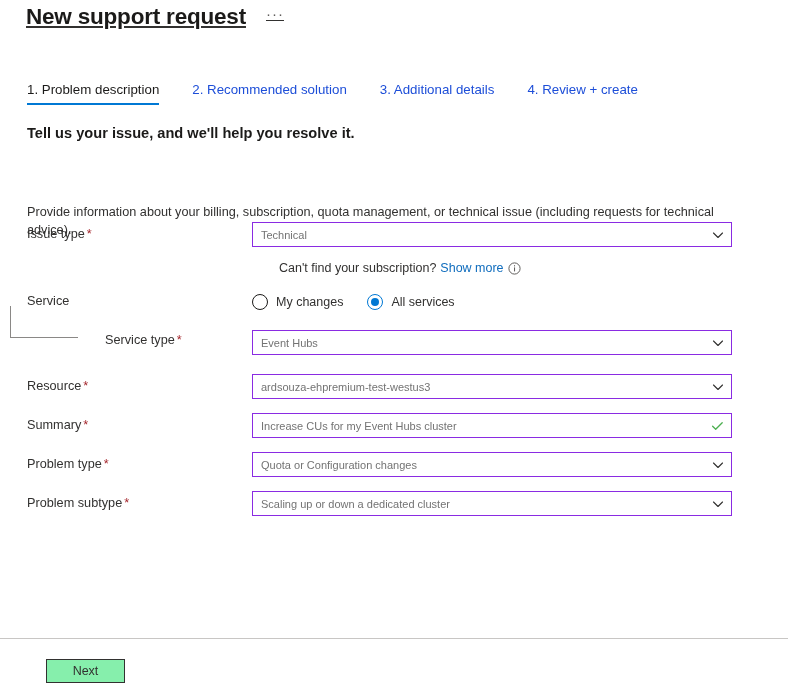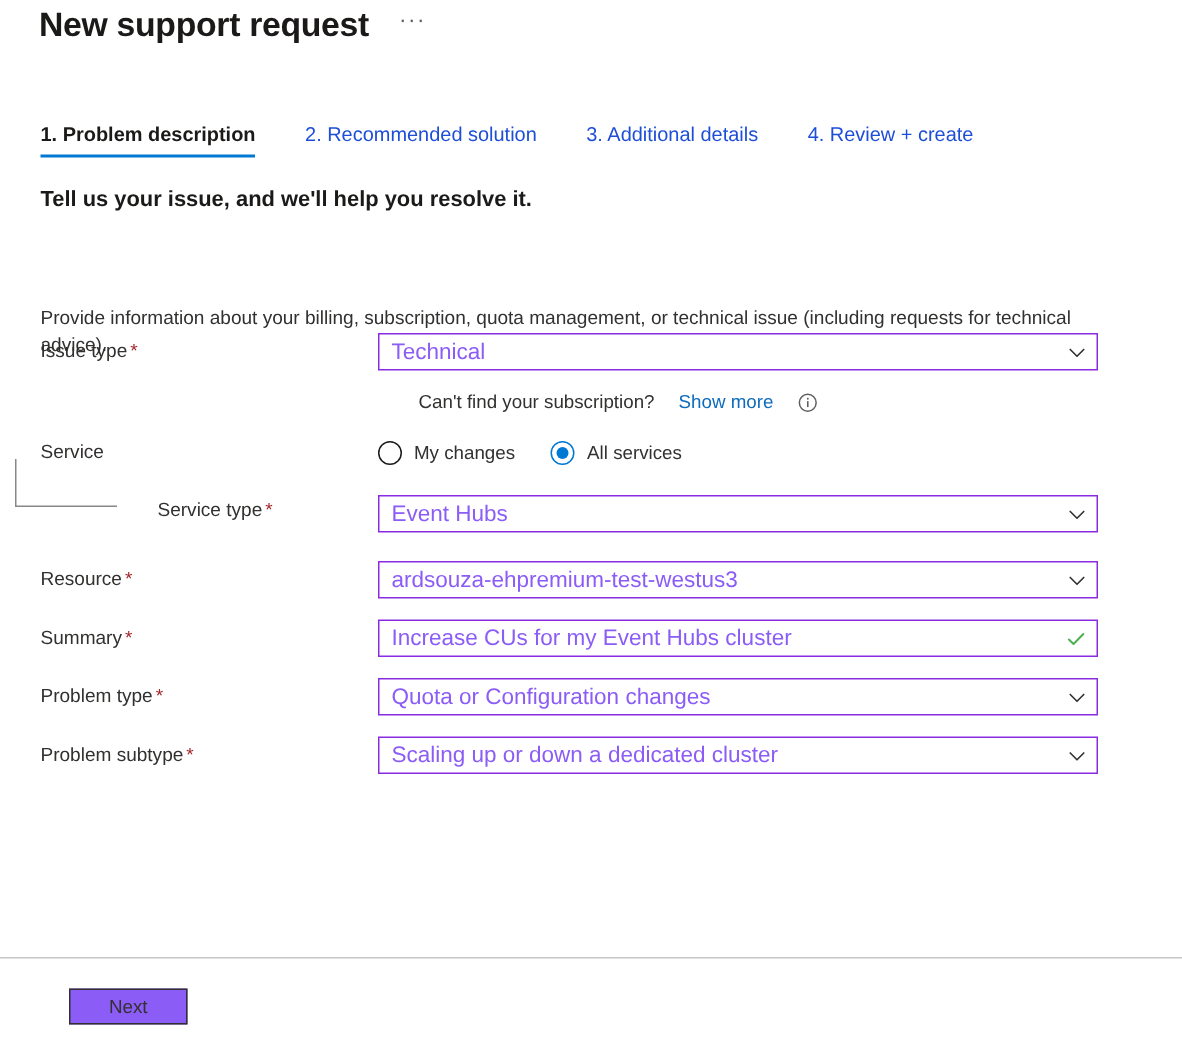--- a/index.html
+++ b/index.html
@@ -20,20 +20,21 @@
   }
 
   
   .header {
     position: absolute;
     left: 26px;
     top: 2px;
     display: flex;
     align-items: center;
     gap: 18px;
+    text-decoration: underline;
   }
   .page-title {
     font-size: 22.5px;
     font-weight: 600;
     letter-spacing: -0.2px;
     color: #1b1a19;
     line-height: 30px;
     white-space: nowrap;
   }
   .ellipsis-btn {
@@ -61,21 +62,21 @@
   .tab {
     position: relative;
     font-size: 13.3px;
     color: #1d4ed8;
     padding-bottom: 8px;
     white-space: nowrap;
     cursor: pointer;
   }
   .tab.active {
     color: #1b1a19;
-    font-weight: 700;
+    font-weight: 400;
   }
   .tab.active::after {
     content: "";
     position: absolute;
     left: 0; right: 0;
     bottom: 0;
     height: 2px;
     background: #0078d4;
   }
 
@@ -134,22 +135,22 @@
   
   .field {
     position: relative;
     width: 480px;
     height: 25px;
     border: 1px solid #8a2be2;
     background: #ffffff;
     display: flex;
     align-items: center;
     padding: 0 28px 0 8px;
-    font-size: 15px;
-    color: #8b5cf6;
+    font-size: 11px;
+    color: #737373;
     cursor: pointer;
     white-space: nowrap;
     overflow: hidden;
   }
   .field.text-input { cursor: text; }
   .field-value {
     overflow: hidden;
     text-overflow: ellipsis;
     white-space: nowrap;
   }
@@ -177,21 +178,21 @@
 
   
   .helper-row {
     position: relative;
     display: flex;
     align-items: center;
     margin: 0 0 14px 0;
     padding-left: 279px;
     font-size: 12.5px;
     color: #323130;
-    gap: 16px;
+    gap: 4px;
   }
   .helper-link {
     color: #0f6cbd;
     cursor: pointer;
   }
   .info-icon {
     display: inline-flex;
     align-items: center;
     justify-content: center;
     width: 13px; height: 13px;
@@ -274,21 +275,21 @@
     height: 1px;
     background: #c8c6c4;
   }
   .next-button {
     position: absolute;
     left: 46px;
     top: 659px;
     width: 79px;
     height: 24px;
     border: 1px solid #323130;
-    background: #8b5cf6;
+    background: #86efac;
     font-family: "Liberation Sans", sans-serif;
     font-size: 12.5px;
     color: #323130;
     cursor: pointer;
     display: flex;
     align-items: center;
     justify-content: center;
     padding: 0;
   }
 </style>

